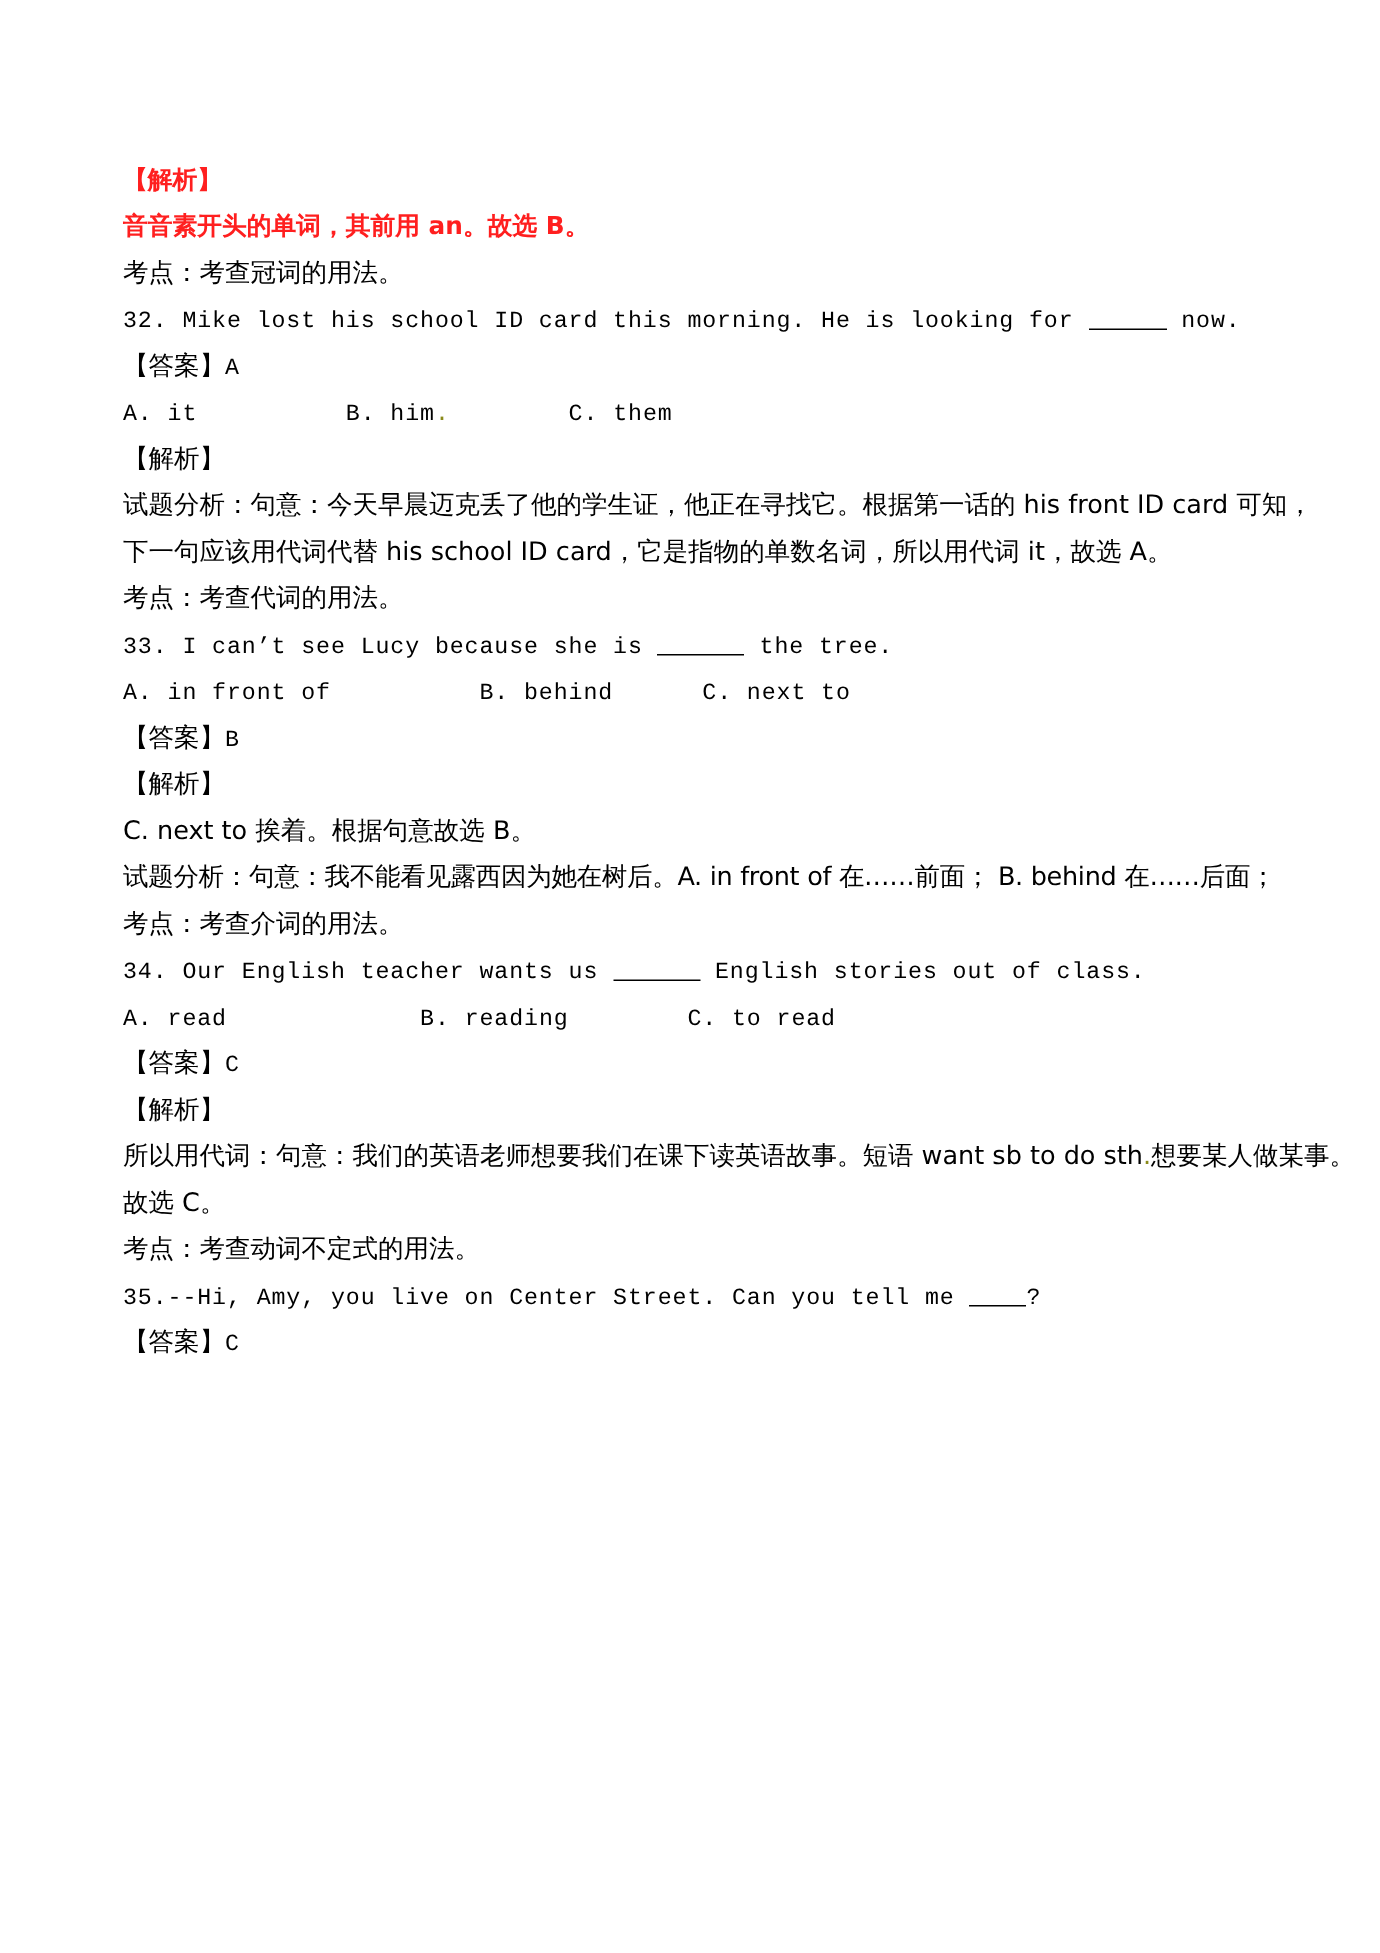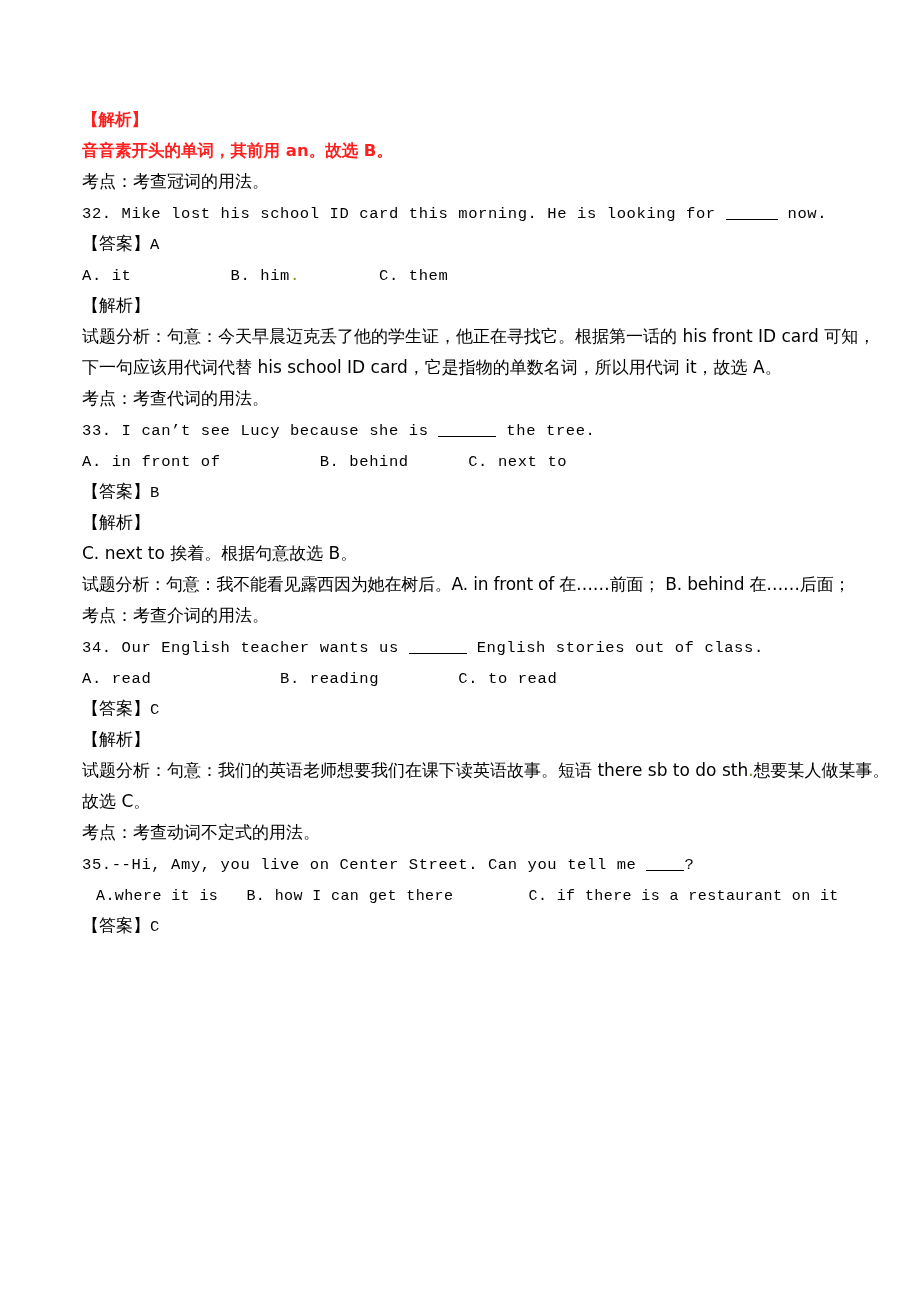--- a/index.html
+++ b/index.html
@@ -93,22 +93,21 @@
     <div class="line"><span class="cjk">【答案】</span><span class="mono">B</span></div>
     <div class="line"><span class="cjk">【解析】</span></div>
     <div class="line"><span class="cjk">C. next to 挨着。根据句意故选 B。</span></div>
     <div class="line"><span class="cjk tight">试题分析：句意：我不能看见露西因为她在树后。A. in front of 在……前面； B. behind 在……后面；</span></div>
     <div class="line"><span class="cjk">考点：考查介词的用法。</span></div>
 
     <div class="line"><span class="mono">34. Our English teacher wants us </span><span class="blank b6"></span><span class="mono"> English stories out of class.</span></div>
     <div class="line"><span class="mono">A. read</span><span class="mono">             </span><span class="mono">B. reading</span><span class="mono">        </span><span class="mono">C. to read</span></div>
     <div class="line"><span class="cjk">【答案】</span><span class="mono">C</span></div>
     <div class="line"><span class="cjk">【解析】</span></div>
-    <div class="line"><span class="cjk">试题分析：句意：我们的英语老师想要我们在课下读英语故事。短语 there sb to do sth</span><span class="cjk olive">.</span><span class="cjk">想要某人做某事。</span></div>
+    <div class="line"><span class="cjk">所以用代词：句意：我们的英语老师想要我们在课下读英语故事。短语 want sb to do sth</span><span class="cjk olive">.</span><span class="cjk">想要某人做某事。</span></div>
     <div class="line"><span class="cjk">故选 C。</span></div>
     <div class="line"><span class="cjk">考点：考查动词不定式的用法。</span></div>
 
     <div class="line"><span class="mono">35.--Hi, Amy, you live on Center Street. Can you tell me </span><span class="blank b35"></span><span class="mono">?</span></div>
-    <div class="line indent-sm"><span class="mono-sm">A.where it is</span><span class="mono-sm">   </span><span class="mono-sm">B. how I can get there</span><span class="mono-sm">        </span><span class="mono-sm">C. if there is a restaurant on it</span></div>
     <div class="line"><span class="cjk">【答案】</span><span class="mono">C</span></div>
 
   </div>
 </div>
 
 </body></html>

